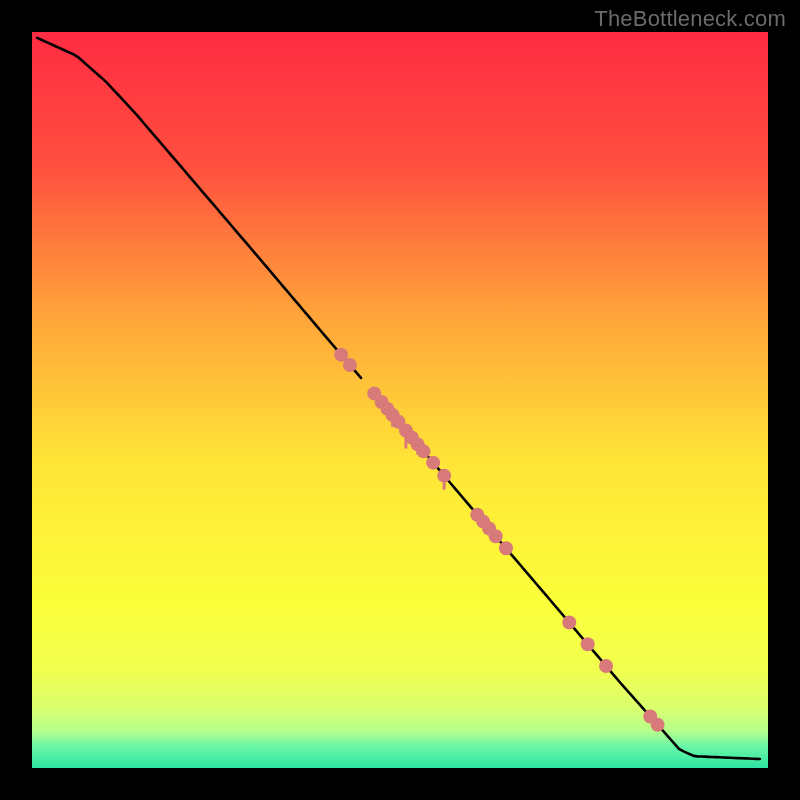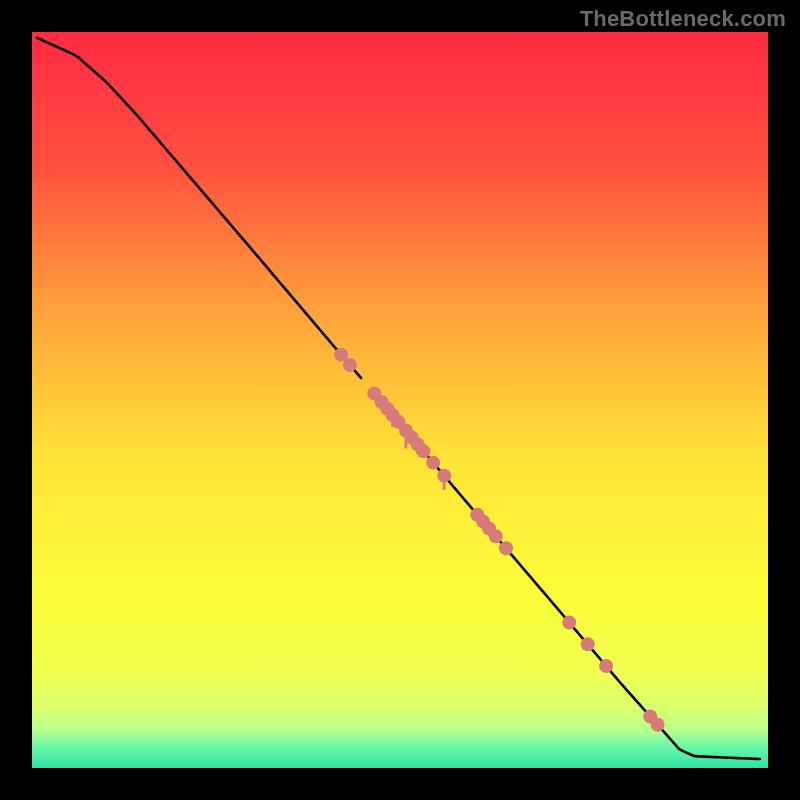--- a/index.html
+++ b/index.html
@@ -32,21 +32,21 @@
     width: 100%;
     height: 100%;
     pointer-events: none;
   }
   .watermark {
     position: absolute;
     top: 6px;
     right: 14px;
     color: #6a6a6a;
     font-size: 22px;
-    font-weight: 700;
+    font-weight: 400;
     letter-spacing: 0.2px;
   }
 </style>
 </head>
 <body>
 
 <div class="stage">
   <div class="plot-area" id="plot-area" style="background: linear-gradient(rgb(255, 43, 66) 0%, rgb(255, 79, 63) 18%, rgb(255, 162, 58) 38%, rgb(255, 228, 55) 58%, rgb(251, 255, 58) 78%, rgb(240, 255, 80) 87%, rgb(217, 255, 112) 92%, rgb(181, 255, 140) 95%, rgb(108, 247, 168) 97%, rgb(45, 227, 160) 100%);">
     <svg class="curve-svg" id="curve-svg" viewBox="0 0 736 736" preserveAspectRatio="none">
         <path d="M5.15 5.89 L8.83 7.55 L12.51 9.22 L16.19 10.89 L19.87 12.55 L23.55 14.22 L27.23 15.89 L30.91 17.55 L34.59 19.22 L38.27 20.89 L41.95 22.55 L45.63 24.84 L49.31 28.06 L52.99 31.28 L56.67 34.50 L60.35 37.72 L64.03 40.94 L67.71 44.16 L71.39 47.38 L75.07 50.89 L78.75 54.85 L82.43 58.81 L86.11 62.76 L89.79 66.72 L93.47 70.67 L97.15 74.63 L100.83 78.59 L104.51 82.68 L108.19 86.97 L111.87 91.26 L115.55 95.56 L119.23 99.85 L122.91 104.14 L126.59 108.44 L130.27 112.73 L133.95 117.02 L137.63 121.32 L141.31 125.61 L144.99 129.90 L148.67 134.20 L152.35 138.51 L156.03 142.81 L159.71 147.12 L163.39 151.42 L167.07 155.73 L170.75 160.04 L174.43 164.34 L178.11 168.65 L181.79 172.95 L185.47 177.26 L189.15 181.56 L192.83 185.87 L196.51 190.18 L200.19 194.48 L203.87 198.79 L207.55 203.09 L211.23 207.40 L214.91 211.70 L218.59 216.01 L222.27 220.33 L225.95 224.67 L229.63 229.01 L233.31 233.36 L236.99 237.70 L240.67 242.04 L244.35 246.38 L248.03 250.73 L251.71 255.07 L255.39 259.41 L259.07 263.75 L262.75 268.10 L266.43 272.44 L270.11 276.78 L273.79 281.12 L277.47 285.46 L281.15 289.81 L284.83 294.15 L288.51 298.49 L292.19 302.83 L295.87 307.16 L299.55 311.47 L303.23 315.77 L306.91 320.08 L310.59 324.38 L314.27 328.69 L317.95 333.00 L321.63 337.30 L325.31 341.61 L328.99 345.91 " fill="none" stroke="#000" stroke-width="2.6" stroke-linecap="round" stroke-linejoin="round"></path>

